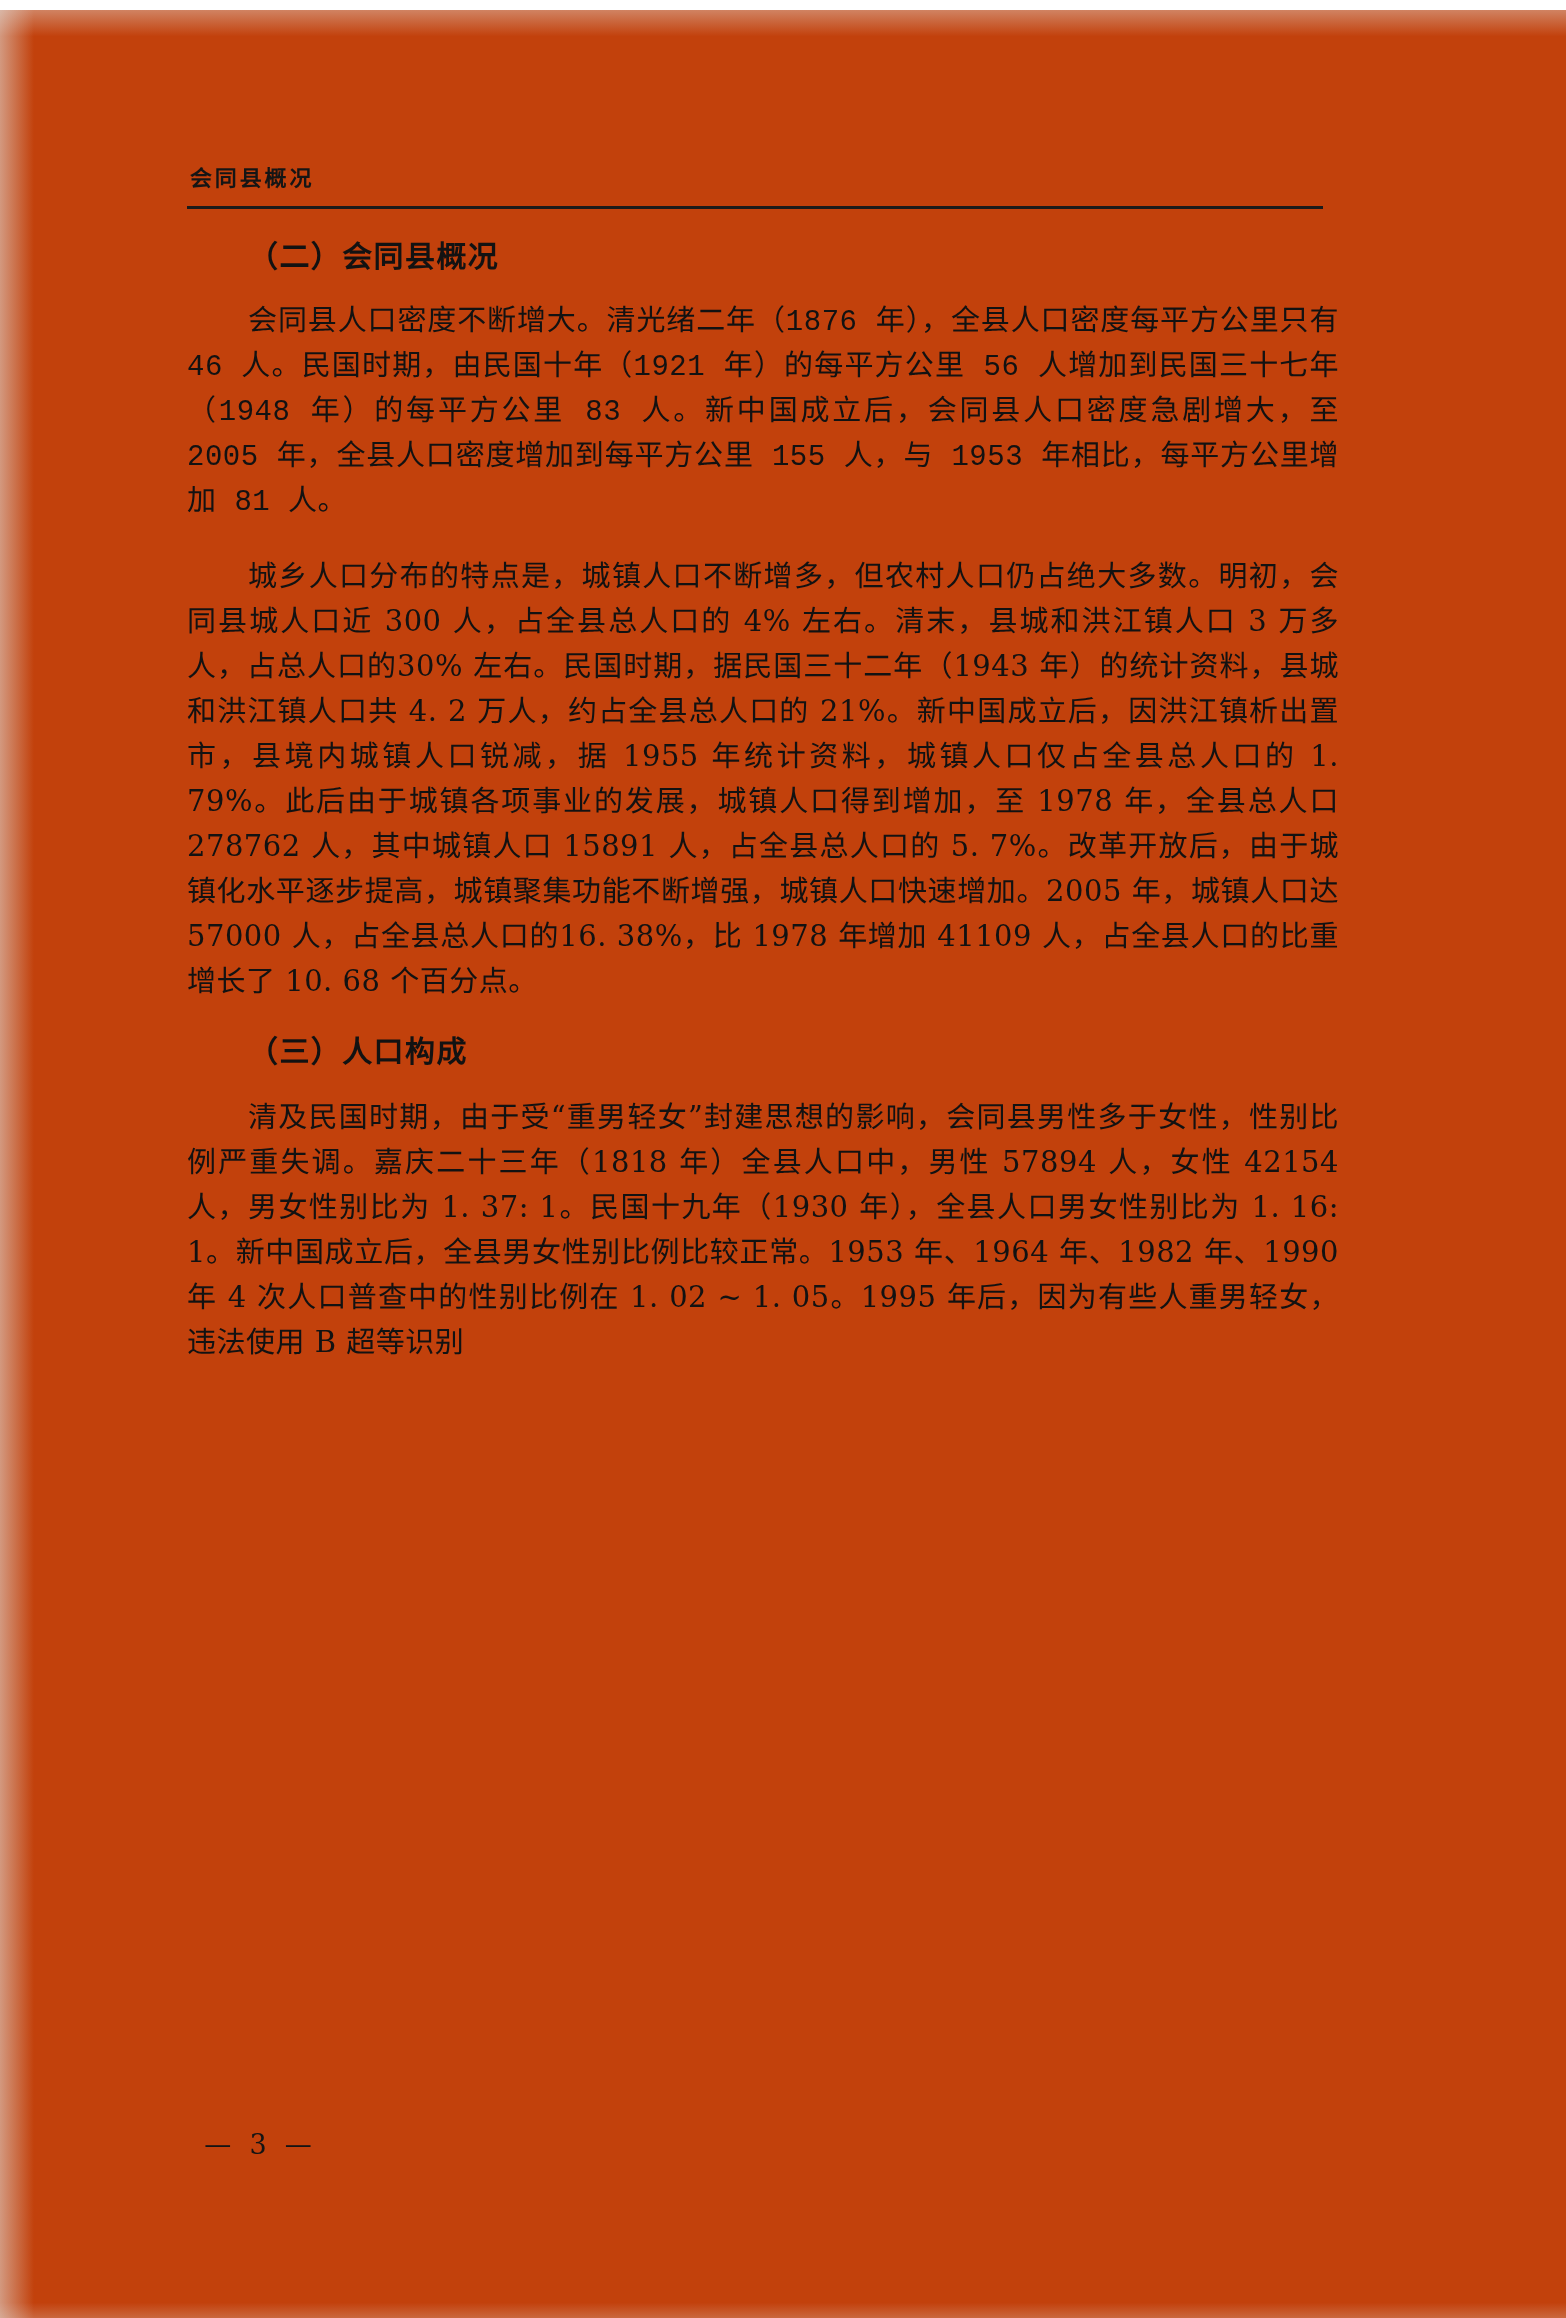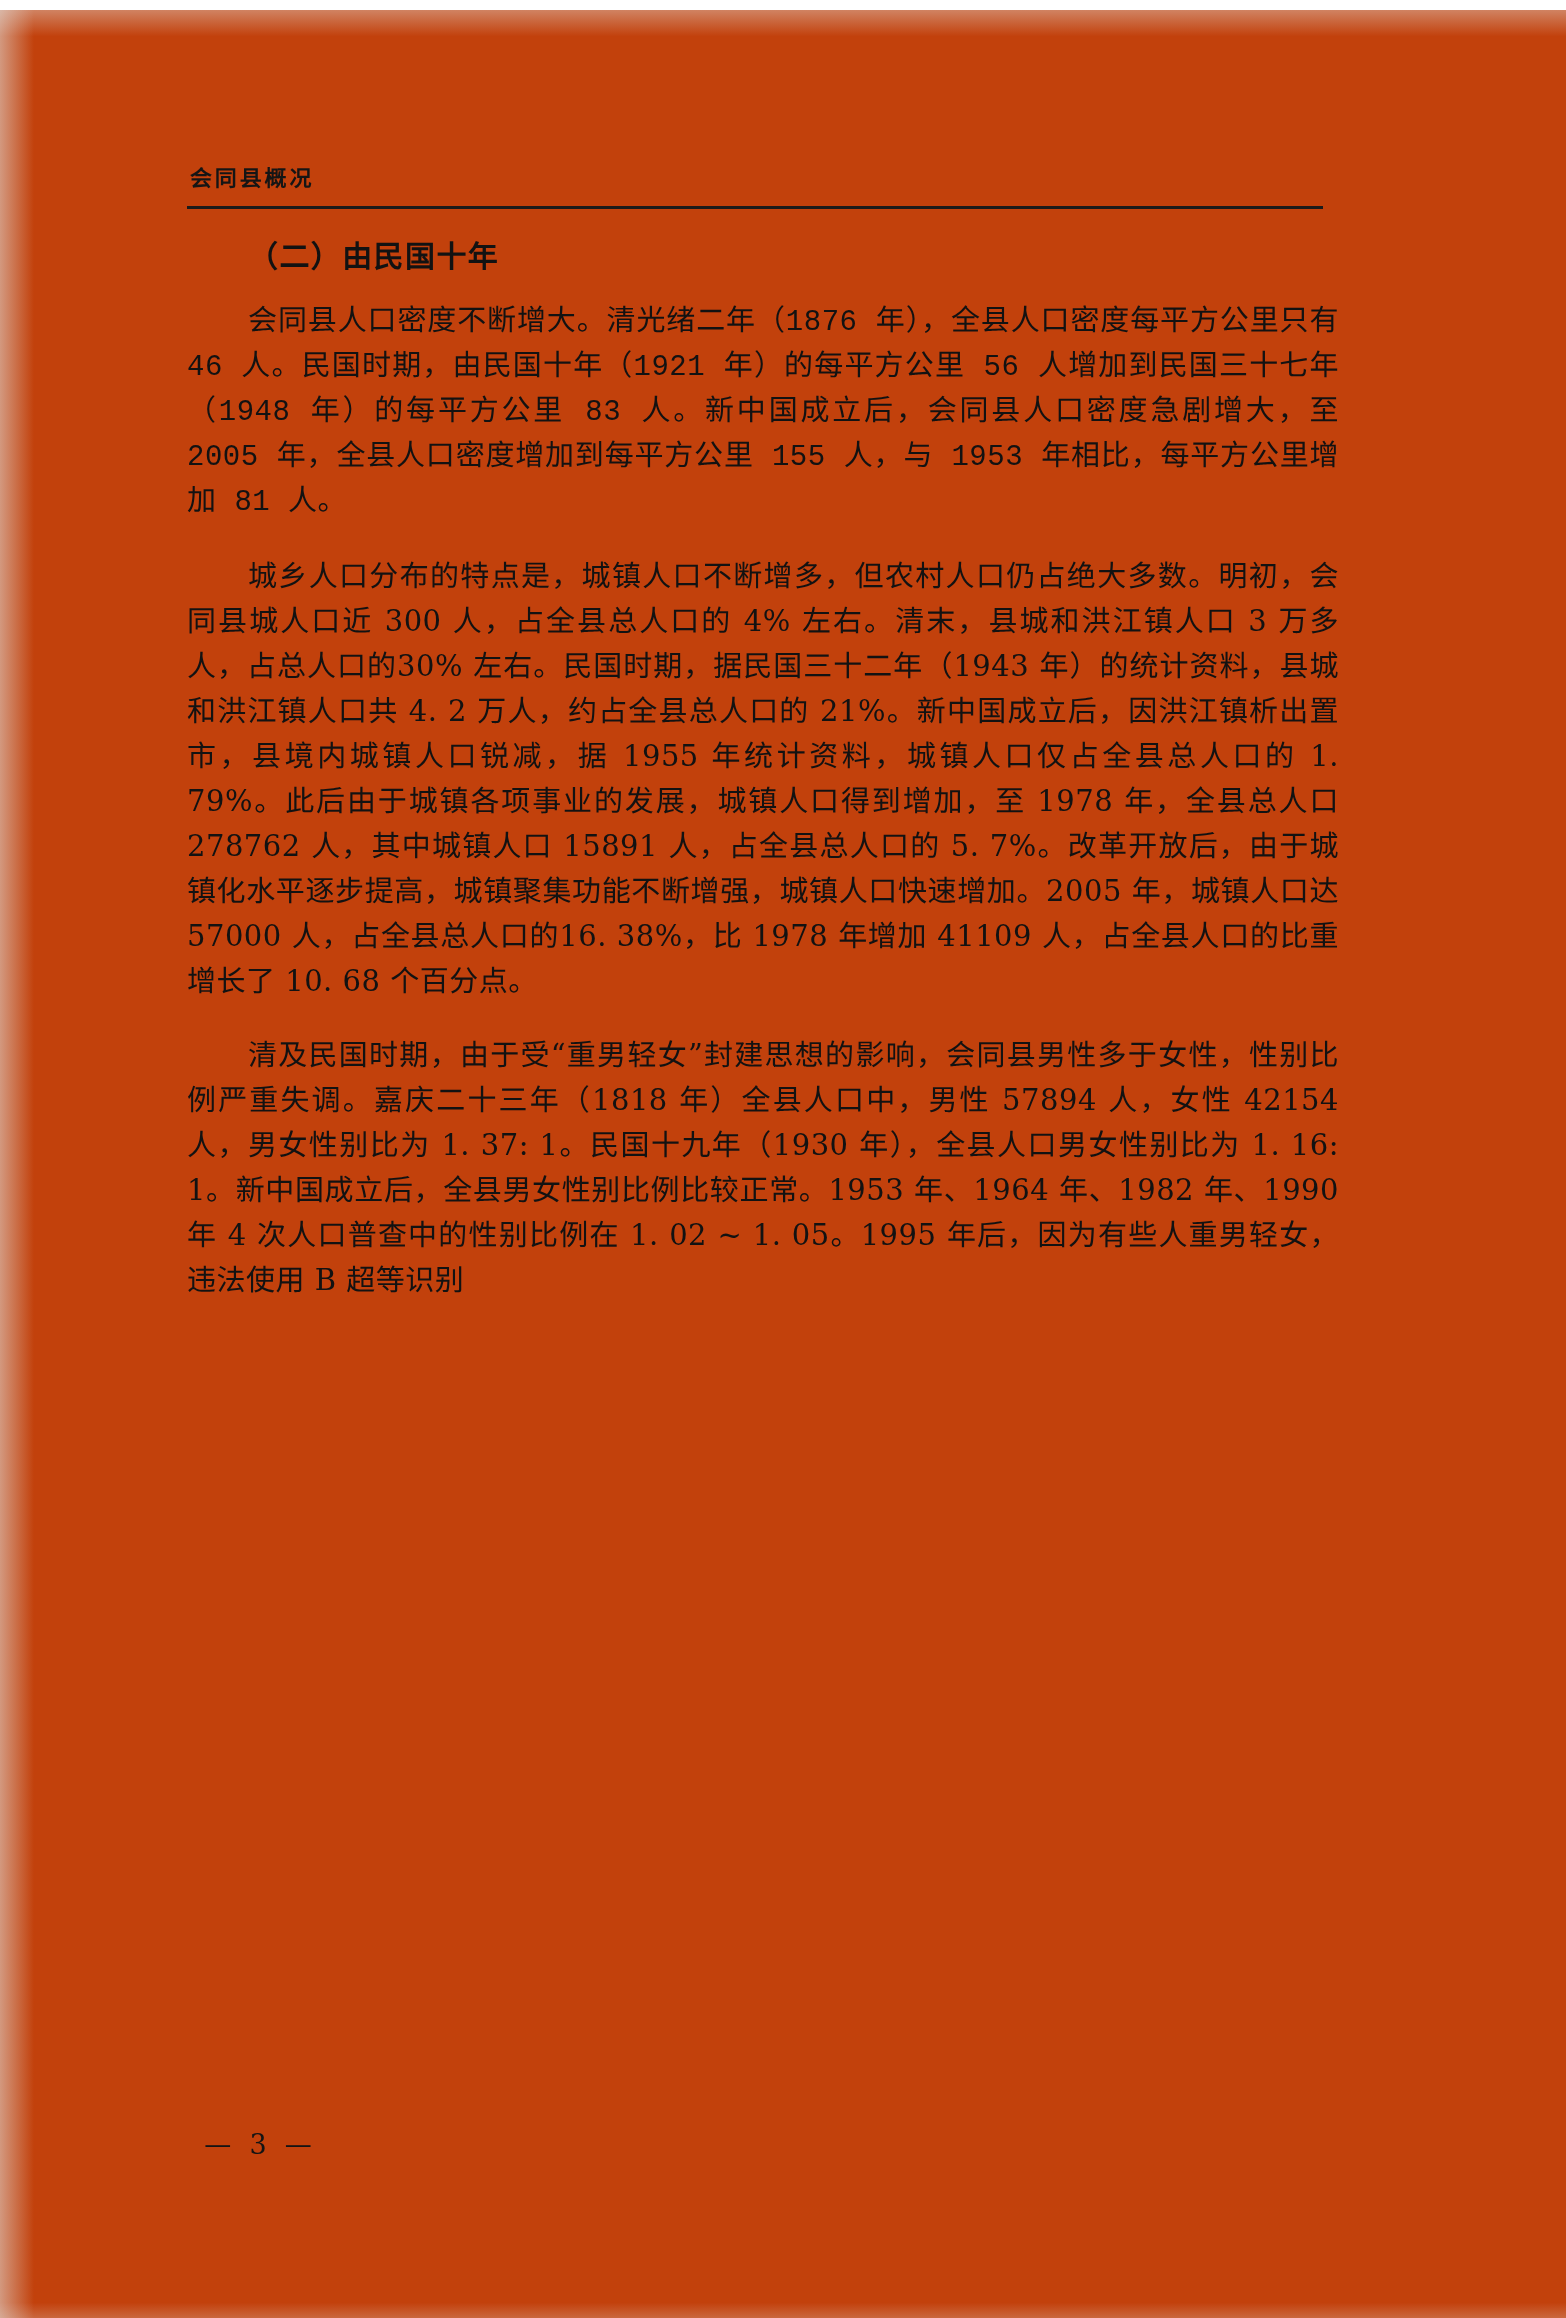--- a/index.html
+++ b/index.html
@@ -113,26 +113,27 @@
 
 <div class="page">
   <div class="page-edge-shade"></div>
 
   <div class="content">
 
     <div class="running-head">会同县概况</div>
 
     <div class="head-rule"></div>
 
-    <h2 class="section-heading">（二）由民国十年</h2>
+    <h2 class="section-heading">（二）会同县概况</h2>
 
     <p class="para">会同县人口密度不断增大。清光绪二年（1876 年），全县人口密度每平方公里只有 46 人。民国时期，由民国十年（1921 年）的每平方公里 56 人增加到民国三十七年（1948 年）的每平方公里 83 人。新中国成立后，会同县人口密度急剧增大，至 2005 年，全县人口密度增加到每平方公里 155 人，与 1953 年相比，每平方公里增加 81 人。</p>
 
     <p class="para">城乡人口分布的特点是，城镇人口不断增多，但农村人口仍占绝大多数。明初，会同县城人口近 300 人，占全县总人口的 4% 左右。清末，县城和洪江镇人口 3 万多人，占总人口的30% 左右。民国时期，据民国三十二年（1943 年）的统计资料，县城和洪江镇人口共 4. 2 万人，约占全县总人口的 21%。新中国成立后，因洪江镇析出置市，县境内城镇人口锐减，据 1955 年统计资料，城镇人口仅占全县总人口的 1. 79%。此后由于城镇各项事业的发展，城镇人口得到增加，至 1978 年，全县总人口278762 人，其中城镇人口 15891 人，占全县总人口的 5. 7%。改革开放后，由于城镇化水平逐步提高，城镇聚集功能不断增强，城镇人口快速增加。2005 年，城镇人口达 57000 人，占全县总人口的16. 38%，比 1978 年增加 41109 人，占全县人口的比重增长了 10. 68 个百分点。</p>
 
+    <h2 class="section-heading tight-top">（三）人口构成</h2>
 
     <p class="para">清及民国时期，由于受“重男轻女”封建思想的影响，会同县男性多于女性，性别比例严重失调。嘉庆二十三年（1818 年）全县人口中，男性 57894 人，女性 42154 人，男女性别比为 1. 37: 1。民国十九年（1930 年），全县人口男女性别比为 1. 16: 1。新中国成立后，全县男女性别比例比较正常。1953 年、1964 年、1982 年、1990 年 4 次人口普查中的性别比例在 1. 02 ~ 1. 05。1995 年后，因为有些人重男轻女，违法使用 B 超等识别</p>
 
   </div>
 
   <div class="folio">— 3 —</div>
 </div>
 
 
 </body></html>

